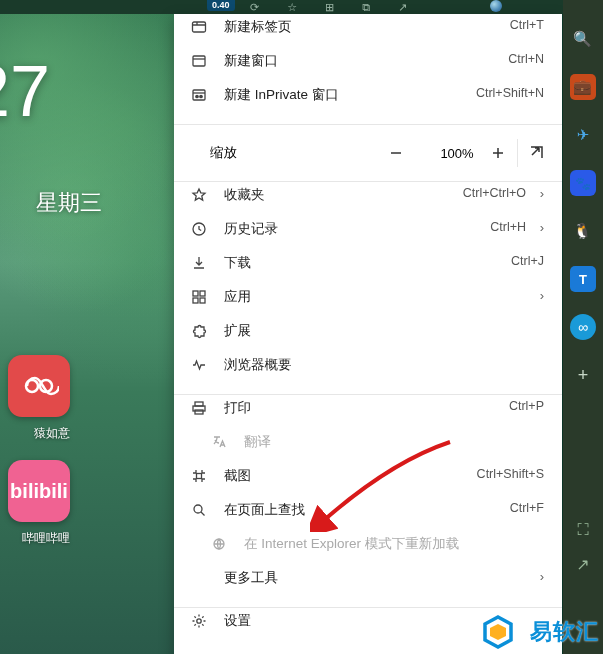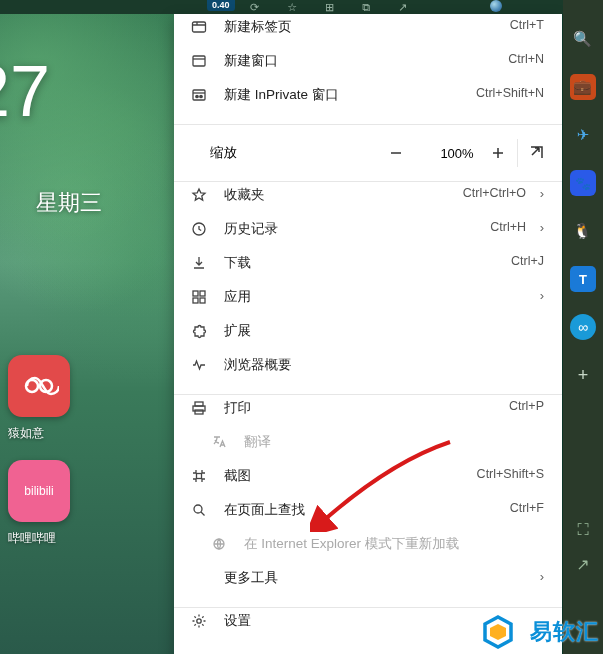--- a/index.html
+++ b/index.html
@@ -35,24 +35,24 @@
     color: #fff; font-size: 22px; font-weight: 300;
     text-shadow: 0 1px 4px rgba(0,0,0,0.5);
     margin-left: 28px;
   }
   .tiles { position: absolute; left: 8px; top: 355px; }
   .tile {
     width: 62px; height: 62px; border-radius: 14px;
     margin-bottom: 8px; display: flex; align-items: center; justify-content: center;
     box-shadow: 0 2px 6px rgba(0,0,0,0.3);
   }
-  .tile-label { color: #fff; font-size: 12px; text-align: left; width: 62px; margin-bottom: 18px;
+  .tile-label { color: #fff; font-size: 12px; text-align: right; width: 62px; margin-bottom: 18px;
     text-shadow: 0 1px 3px rgba(0,0,0,0.6); }
   .tile-red { background: #e24a4a; color: #fff; }
-  .tile-pink { background: #f06292; color: #fff; font-weight: normal; font-size: 12px; }
+  .tile-pink { background: #f06292; color: #fff; font-weight: bold; font-size: 20px; }
   .tile svg { width: 40px; height: 40px; }
 
   
   .topbar {
     position: absolute; left: 0; top: 0; width: 603px; height: 14px;
     background: #1a3a2a;
   }
   .badge {
     position: absolute; left: 207px; top: 0;
     background: #0c4a6e; color: #fff; font-size: 9px; font-weight: bold;

